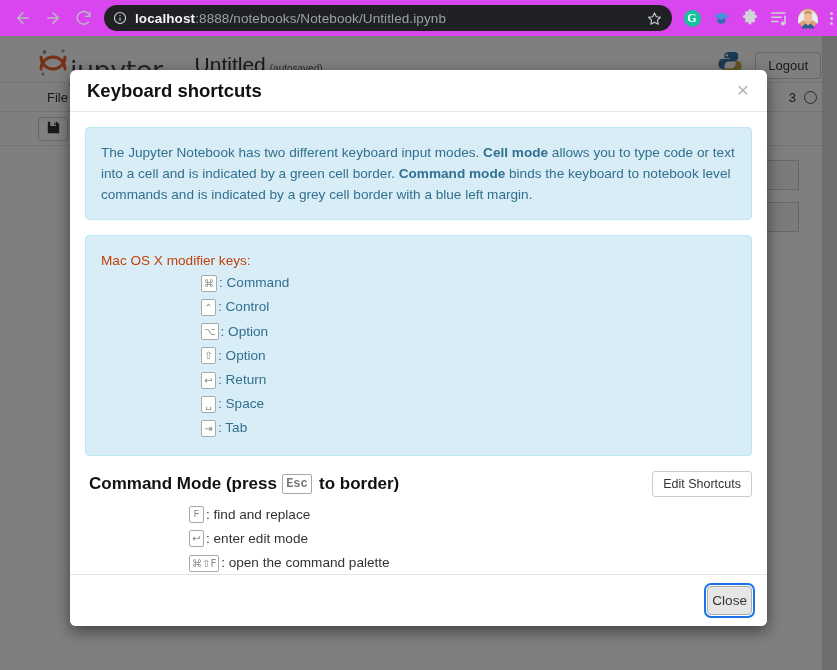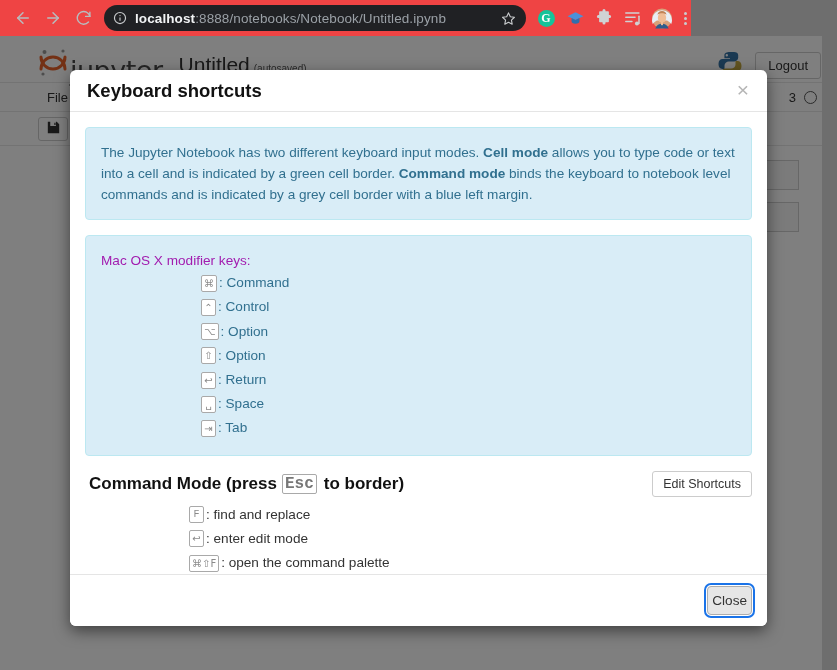--- a/index.html
+++ b/index.html
@@ -7,22 +7,22 @@
     margin: 0; padding: 0;
     width: 837px; height: 670px;
     overflow: hidden;
     font-family: "Liberation Sans", sans-serif;
     background: #6e6e6e;
   }
 
   
   .browser-bar {
     position: absolute; left: 0; top: 0;
-    width: 691px; height: 36px;
-    background: #ef4444;
+    width: 837px; height: 36px;
+    background: #d946ef;
     display: flex; align-items: center;
   }
   .nav-btn {
     width: 30px; height: 30px;
     display: flex; align-items: center; justify-content: center;
     color: #b8bcbf; flex: none;
   }
   .nav-btn svg { display: block; }
   .nav-btn.first { margin-left: 8px; }
   .omnibox {
@@ -60,21 +60,21 @@
     border-bottom: 1px solid #e7e7e7;
     display: flex; align-items: center;
     padding: 12px 16px 0 38px;
   }
   .jp-logo { display: flex; align-items: flex-end; gap: 2px; flex: none; }
   .jp-logo-text {
     font-size: 27px; color: #4a4a4a; letter-spacing: -0.5px;
     font-family: "DejaVu Sans", sans-serif; line-height: 1;
   }
   .nb-name {
-    font-size: 21px; color: #333; margin-left: 16px; flex: none;
+    font-size: 21px; color: #333; margin-left: 32px; flex: none;
     font-family: "Liberation Sans", sans-serif;
   }
   .nb-autosaved { font-size: 10px; color: #555; margin-left: 4px; }
   .jp-spacer { flex: 1; }
   .py-logo { flex: none; margin-right: 12px; display: flex; }
   .logout-btn {
     border: 1px solid #ccc; background: #fff; color: #333;
     font-size: 13px; padding: 5px 12px; border-radius: 3px;
     font-family: "Liberation Sans", sans-serif;
   }
@@ -135,36 +135,36 @@
   .modal-body {
     flex: 1; overflow: hidden; position: relative;
     padding: 15px 15px 0 15px;
   }
   .alert {
     background: #d9edf7; border: 1px solid #bce8f1; border-radius: 4px;
     color: #31708f; padding: 14px 15px; margin-bottom: 15px;
   }
   .alert p { margin: 0; font-size: 13.6px; line-height: 1.55; }
   .alert b { font-weight: bold; }
-  .mod-title { font-size: 13.6px; color: #a21caf; margin: 0 0 3px 0; }
+  .mod-title { font-size: 13.6px; color: #c2410c; margin: 0 0 3px 0; }
   .mod-list { list-style: none; margin: 0; padding: 0; }
   .mod-list li {
     font-size: 13.6px; color: #31708f; line-height: 1.78;
     padding-left: 100px; display: flex; align-items: center;
   }
   .kb {
     display: inline-block; min-width: 15px; height: 17px;
     border: 1px solid #a9a9a9; border-radius: 2px;
     background: #fff; color: #8a8a8a;
     font-size: 10px; line-height: 15px; text-align: center;
     font-family: "DejaVu Sans", sans-serif;
     padding: 0 2px; margin-right: 2px; vertical-align: middle;
     flex: none;
   }
-  .kb.esc { font-family: "Liberation Mono", monospace; font-size: 16px; height: 20px; line-height: 18px; min-width: 30px; color: #777; }
+  .kb.esc { font-family: "Liberation Mono", monospace; font-size: 12px; height: 20px; line-height: 18px; min-width: 30px; color: #777; }
   .kb.mono { font-family: "Liberation Mono", monospace; font-size: 10px; }
   .sec-head {
     display: flex; align-items: center;
     margin: 10px 0 6px 4px;
   }
   .sec-head h4 {
     margin: 0; font-size: 17px; color: #111; font-weight: bold; flex: 1;
     display: flex; align-items: center; gap: 5px;
   }
   .edit-sc-btn {

